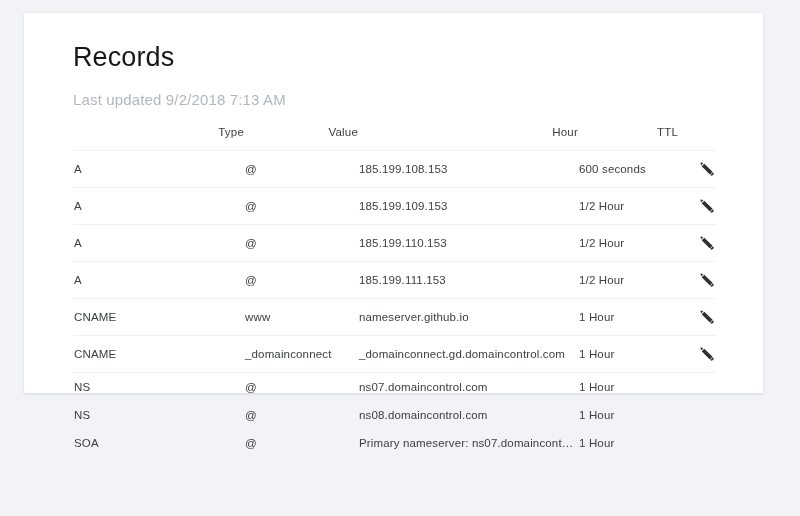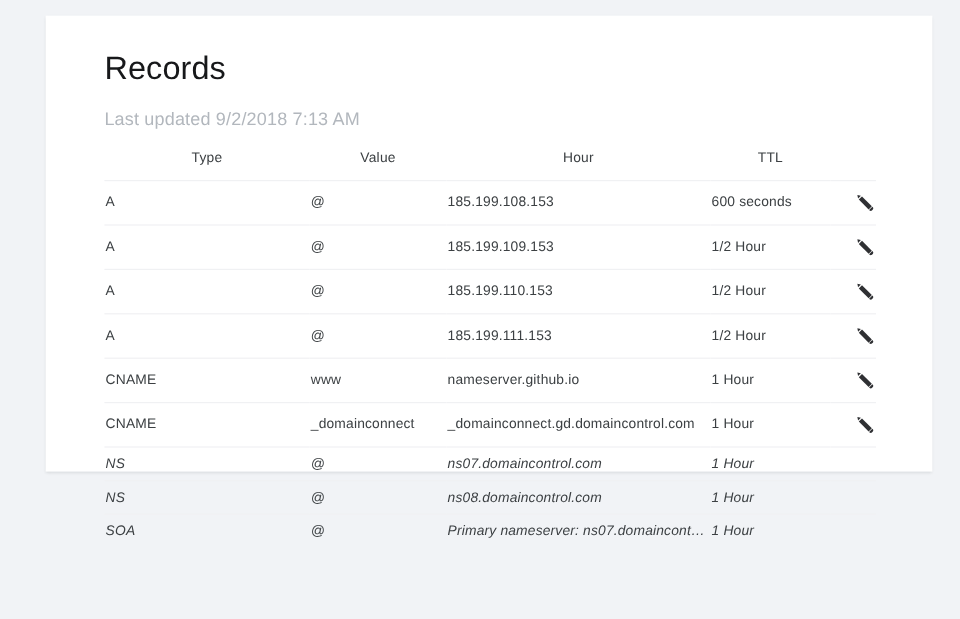--- a/index.html
+++ b/index.html
@@ -11,21 +11,21 @@
     width: 800px;
     height: 516px;
     background: #f1f3f6;
     font-family: "Liberation Sans", sans-serif;
     -webkit-font-smoothing: antialiased;
     overflow: hidden;
   }
 
   #card {
     position: absolute;
-    left: 38px;
+    left: 24px;
     top: 13px;
     width: 739px;
     height: 380px;
     background: #ffffff;
     box-shadow: 0 1px 3px rgba(60,64,67,0.10), 0 1px 2px rgba(60,64,67,0.06);
   }
 
   #content {
     position: absolute;
     left: 49px;
@@ -50,21 +50,21 @@
   }
 
   table.records {
     width: 643px;
     border-collapse: collapse;
     margin-top: 18px;
     table-layout: fixed;
   }
 
   table.records th {
-    text-align: center;
+    text-align: right;
     font-size: 11.5px;
     font-weight: 400;
     color: #3c4043;
     padding: 0 0 12px 0;
     letter-spacing: 0.2px;
     white-space: nowrap;
   }
 
   table.records td {
     font-size: 11.5px;
@@ -72,21 +72,21 @@
     color: #3c4043;
     border-top: 1px solid #f0f1f3;
     letter-spacing: 0.15px;
     vertical-align: middle;
     white-space: nowrap;
     overflow: hidden;
     text-overflow: ellipsis;
   }
 
   table.records tr.tall td { height: 37px; }
-  table.records tr.short td { height: 28px; font-style: italic; }
+  table.records tr.short td { height: 28px; }
 
   col.c-type   { width: 171px; }
   col.c-name   { width: 114px; }
   col.c-value  { width: 220px; }
   col.c-ttl    { width: 100px; }
   col.c-action { width: 38px; }
 
   td.action-cell {
     text-align: right;
     padding-right: 1px;

